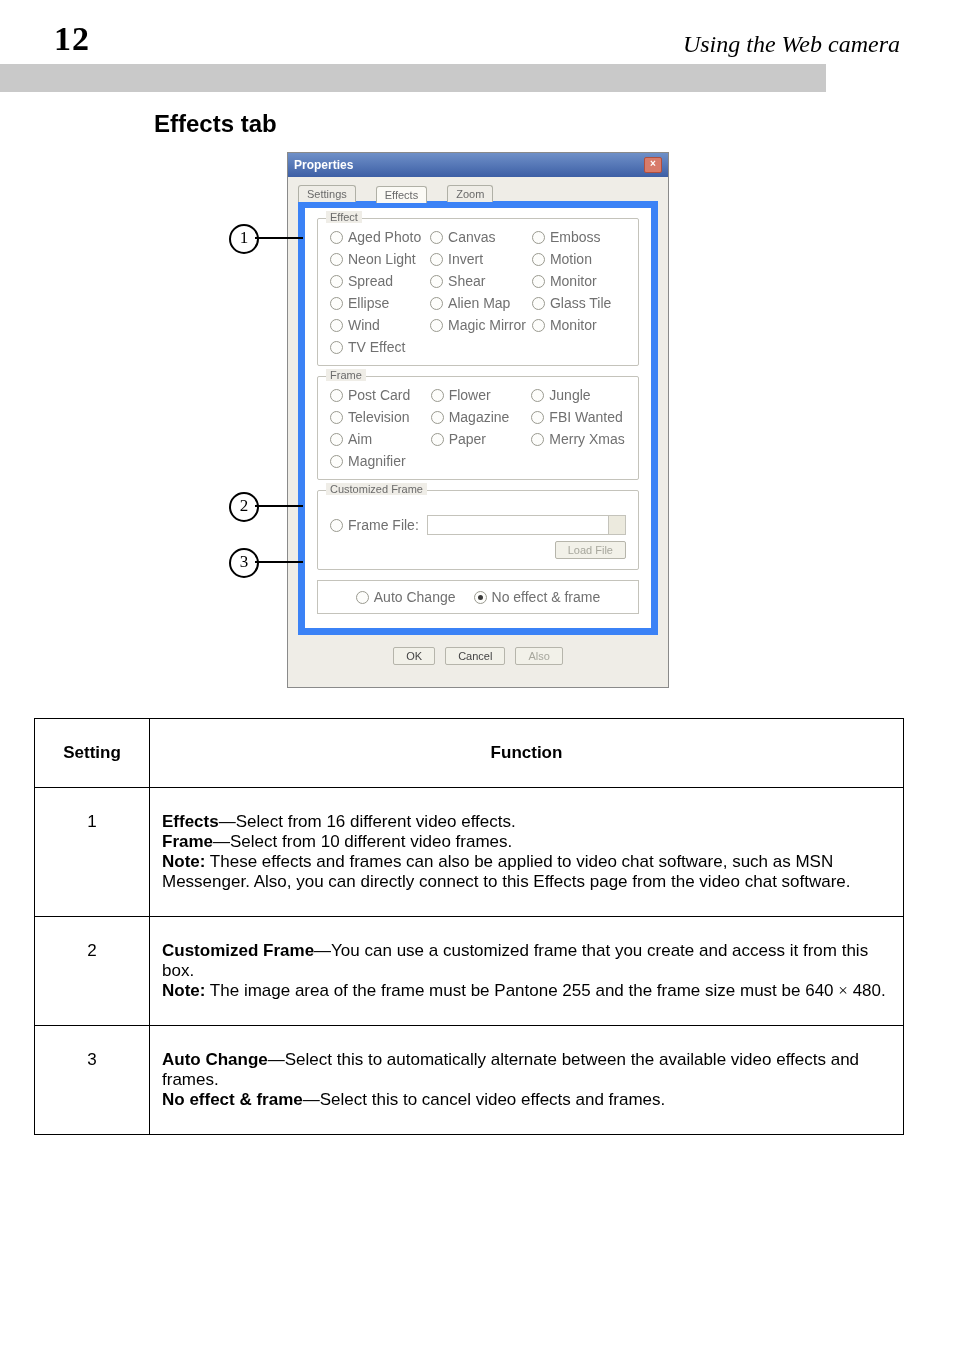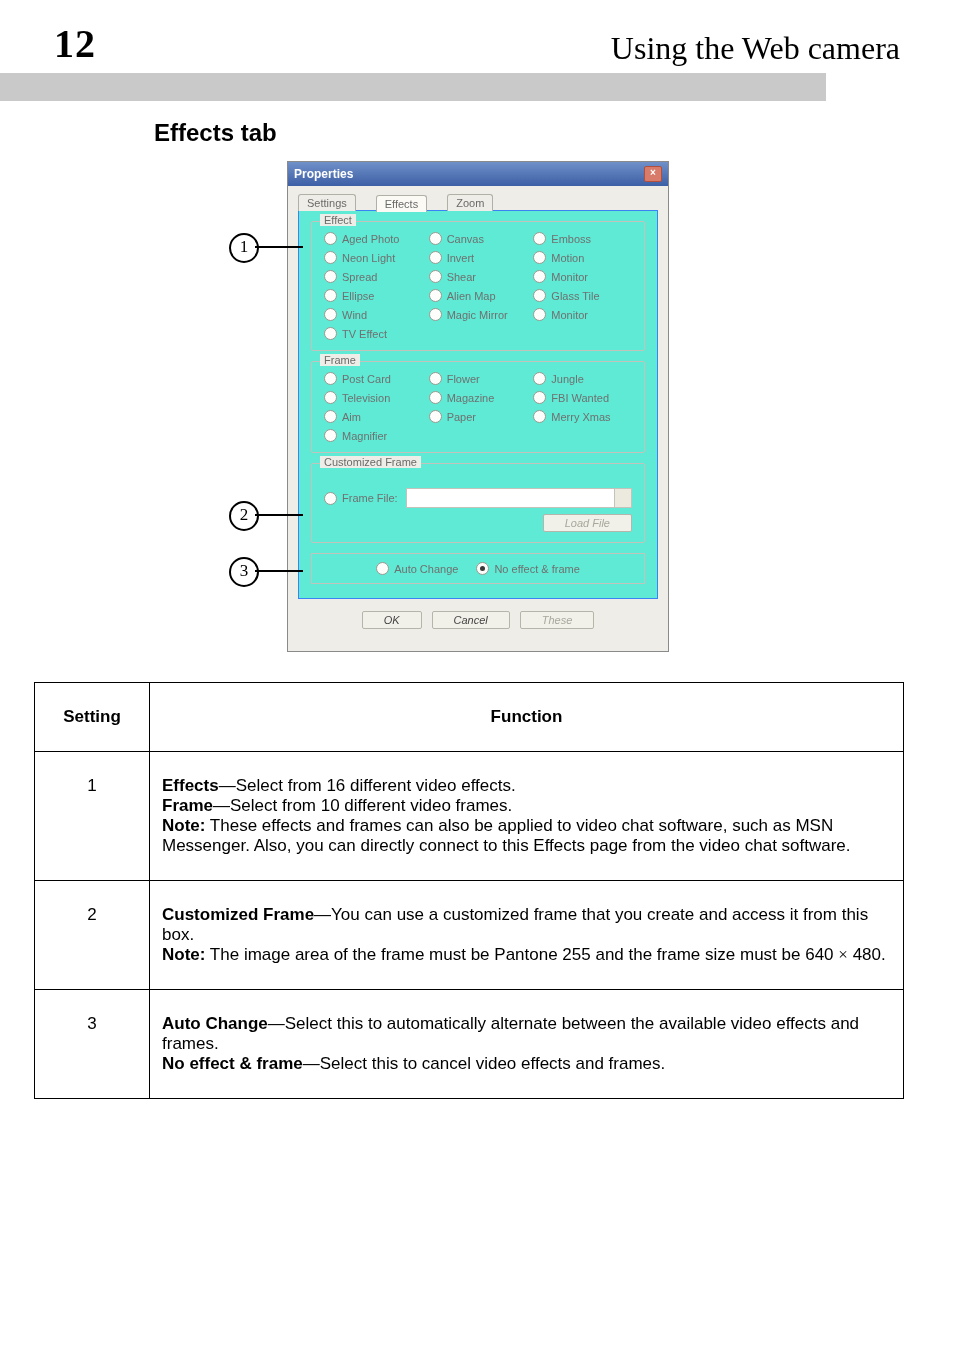--- a/index.html
+++ b/index.html
@@ -15,28 +15,29 @@
     box-sizing: border-box;
     padding: 20px 50px 40px 34px;
   }
   .header-row {
     display: flex;
     align-items: flex-end;
     justify-content: space-between;
     margin-bottom: 6px;
   }
   .page-number {
-    font-size: 40px;
+    font-size: 34px;
     font-weight: bold;
     color: #000;
     padding-left: 20px;
     letter-spacing: 1px;
   }
   .chapter-title {
-    font-size: 32px;
+    font-style: italic;
+    font-size: 24px;
     color: #000;
     padding-right: 4px;
   }
   .header-band {
     height: 28px;
     background: #c9c9c9;
     width: 826px;
     margin-left: -34px;
     margin-bottom: 18px;
   }
@@ -102,23 +103,23 @@
     border-top-left-radius: 3px;
     border-top-right-radius: 3px;
   }
   .tab.active {
     background: #fbfaf5;
     font-weight: normal;
     position: relative;
     top: 1px;
   }
   .tab-pane {
-    border: 1px solid #3b82f6;
+    border: 7px solid #3b82f6;
     padding: 10px 12px 14px 12px;
-    background: #5eead4;
+    background: #ffffff;
   }
   .group {
     border: 1px solid #c4c3bb;
     border-radius: 2px;
     padding: 10px 12px 10px 12px;
     margin-bottom: 10px;
     position: relative;
   }
   .group-title {
     position: absolute;
@@ -133,21 +134,21 @@
     display: grid;
     grid-template-columns: repeat(3, 1fr);
     row-gap: 6px;
     column-gap: 6px;
   }
   .r {
     display: flex;
     align-items: center;
     gap: 5px;
     white-space: nowrap;
-    font-size: 11px;
+    font-size: 14px;
     color: #707070;
   }
   .rdot {
     width: 11px;
     height: 11px;
     border: 1px solid #9a9a90;
     border-radius: 50%;
     background: #fdfdfb;
     display: inline-block;
     flex: 0 0 auto;
@@ -185,23 +186,22 @@
   .loadbtn {
     text-align: right;
     margin-top: 6px;
   }
   .btn {
     display: inline-block;
     border: 1px solid #b6b5ab;
     background: #f2f1e9;
     color: #a7a79d;
     font-size: 11px;
-    padding: 2px 21px;
+    padding: 2px 12px;
     border-radius: 2px;
-    font-style: italic;
   }
   .btn.enabled {
     color: #444;
     text-align: right;
   }
   .bottom-radios {
     border: 1px solid #c4c3bb;
     padding: 8px 10px;
     display: flex;
     justify-content: center;
@@ -446,21 +446,21 @@
               <span class="rdot sel"></span>
               <span>No effect &amp; frame</span>
             </div>
           </div>
 
         </div>
 
         <div class="dlg-buttons">
           <span class="btn enabled">OK</span>
           <span class="btn enabled">Cancel</span>
-          <span class="btn">These</span>
+          <span class="btn">Also</span>
         </div>
       </div>
     </div>
   </div>
 
   <table class="settings">
     <thead>
       <tr>
         <th class="col-setting">Setting</th>
         <th class="fn">Function</th>

